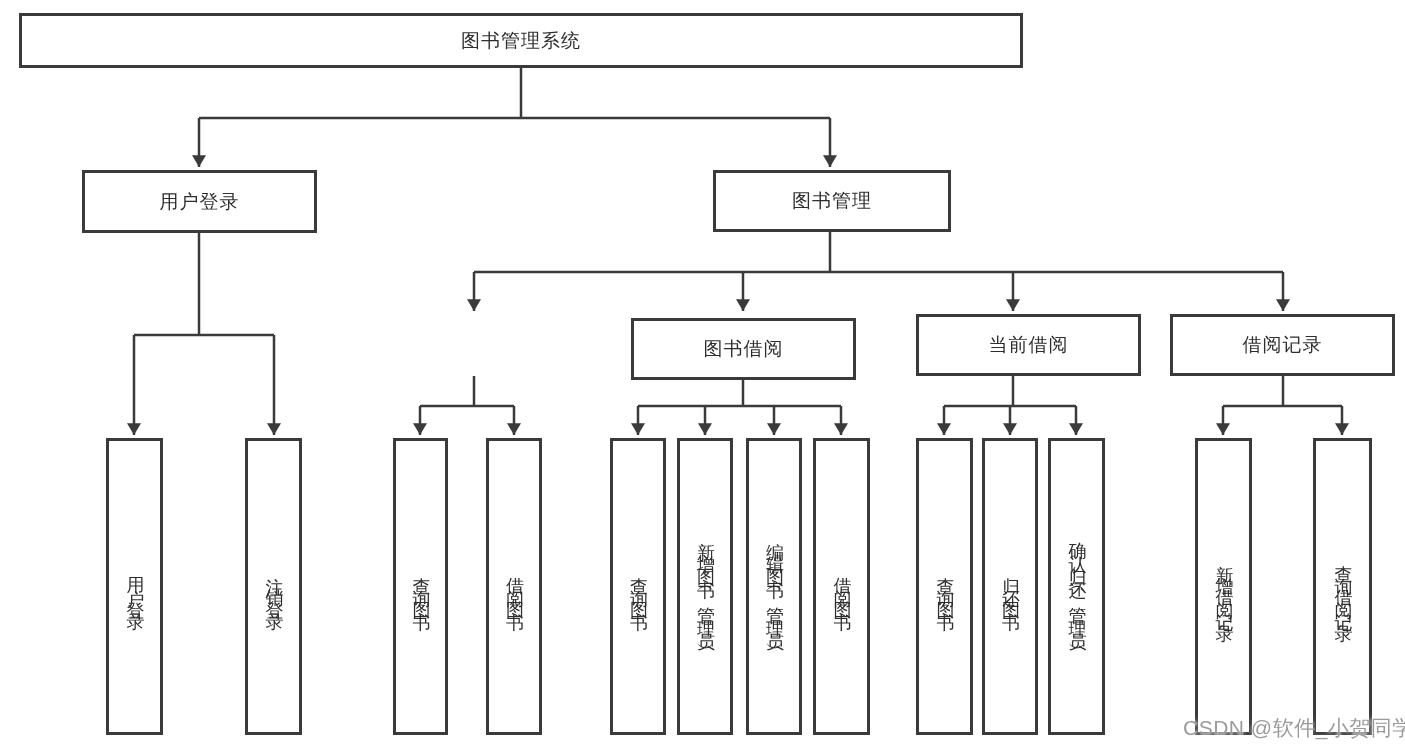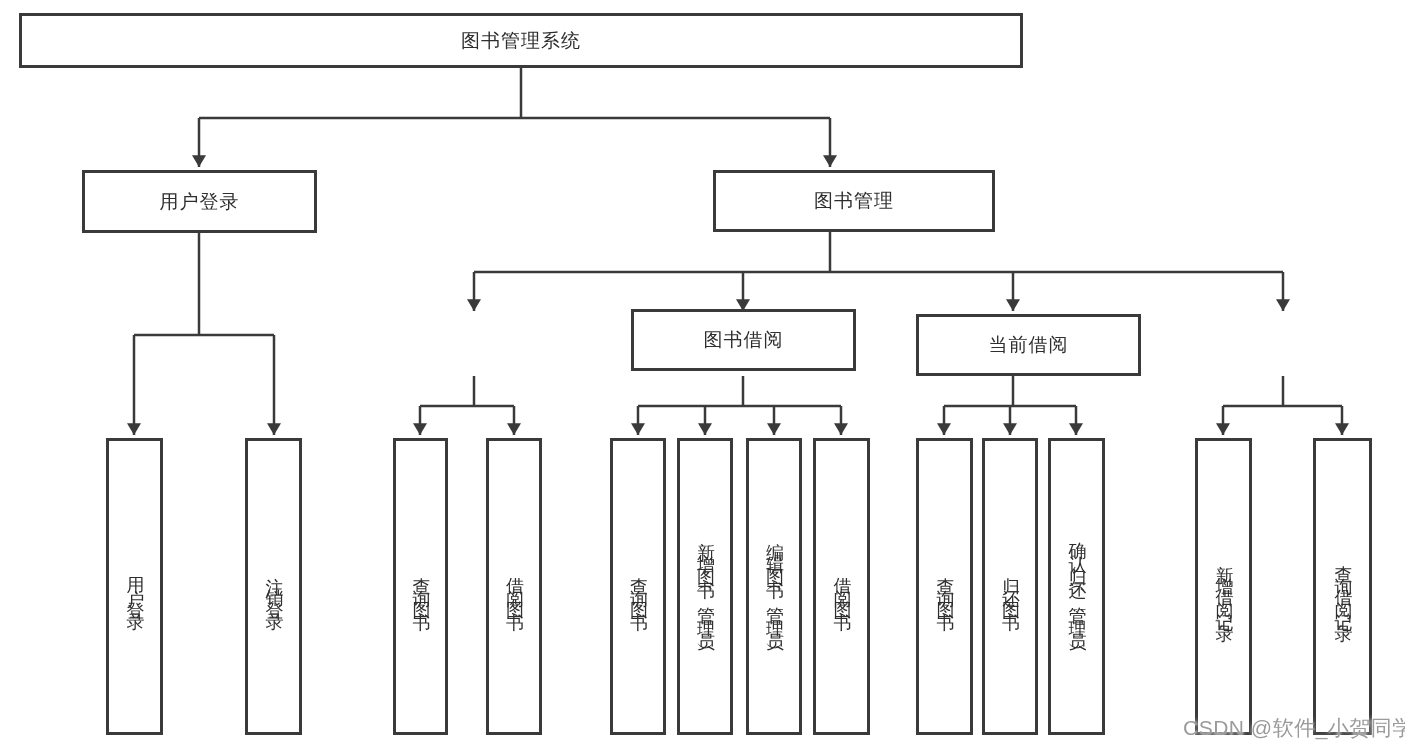--- a/index.html
+++ b/index.html
@@ -105,24 +105,25 @@
 
     <path d="M1283,376 L1283,406"></path>
     <path d="M1223,406 L1342,406"></path>
     <path d="M1223,406 L1223,435" marker-end="url(#arw)"></path>
     <path d="M1342,406 L1342,435" marker-end="url(#arw)"></path>
   </svg>
 
   <div class="node" style="left:19px; top:13px; width:1004px; height:55px;">图书管理系统</div>
 
   <div class="node" style="left:82px; top:170px; width:235px; height:63px;">用户登录</div>
-  <div class="node" style="left:713px; top:170px; width:282px; height:62px;">图书管理</div>
+  <div class="node" style="left:713px; top:170px; width:238px; height:62px;">图书管理</div>
 
-  <div class="node" style="left:631px; top:309px; width:225px; height:62px;">图书借阅</div>
+  <div class="node" style="left:631px; top:318px; width:225px; height:62px;">图书借阅</div>
   <div class="node" style="left:900px; top:314px; width:225px; height:62px;margin-left:16px;">当前借阅</div>
+  <div class="node" style="left:1170px; top:314px; width:225px; height:62px;">借阅记录</div>
 
   <div class="node leaf" style="left:106px; top:438px; width:57px; height:297px;">
     <span class="vlabel">用户登录</span>
   </div>
   <div class="node leaf" style="left:245px; top:438px; width:57px; height:297px;">
     <span class="vlabel">注销登录</span>
   </div>
 
   <div class="node leaf" style="left:393px; top:438px; width:55px; height:297px;">
     <span class="vlabel">查询图书</span>

